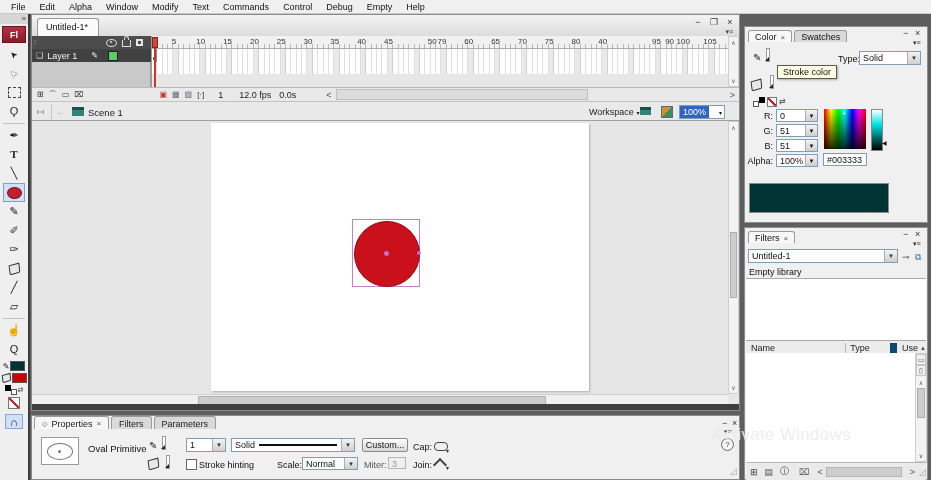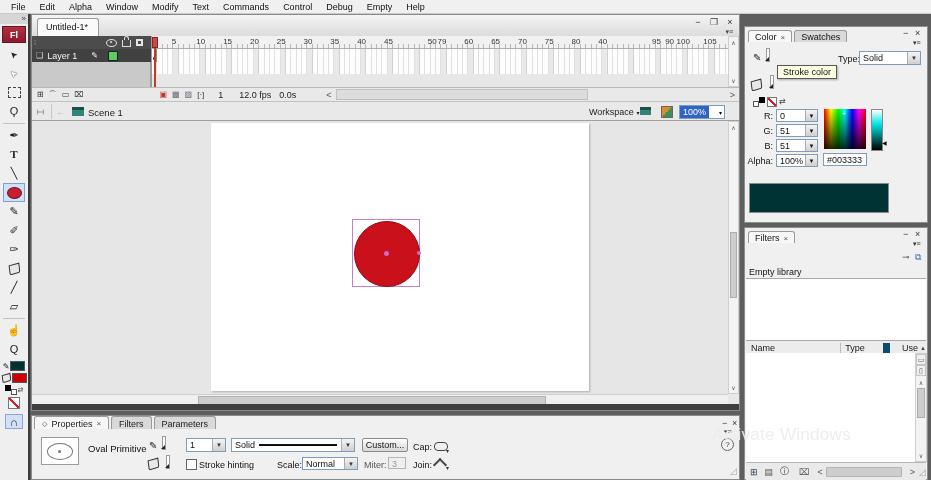--- a/index.html
+++ b/index.html
@@ -482,30 +482,34 @@
   <span class="abs pmini" style="left:158px;top:1px">−</span>
   <span class="abs pmini" style="left:170px;top:1px">×</span>
   <div class="abs" style="left:3px;top:3px;display:flex">
     <div class="rtab">
         <span>Filters</span>
         <span class="closex">×</span>
       </div>
   </div>
   <span class="abs pmini" style="left:168px;top:12px;font-size:7px">▾≡</span>
 
+  <div class="abs combo" style="left:3px;top:21px;width:150px">
+    <span>Untitled-1</span>
+      <span class="arr">▼</span>
+  </div>
   <span class="abs" style="left:157px;top:24px;color:#555;font-size:9px">⊸</span>
   <span class="abs" style="left:170px;top:24px;color:#3a6ea5;font-size:9px">⧉</span>
 
   <div class="abs" style="left:4px;top:39px">Empty library</div>
   <div class="abs" style="left:1px;top:50px;width:180px;height:61px;background:#fff;border-top:1px solid #aaa;border-bottom:1px solid #aaa"></div>
 
   <div class="abs libheader" style="left:1px;top:112px;width:180px;height:13px">
     <span style="margin-left:5px;width:104px">Name</span>
     <span style="width:44px;border-left:1px solid #bbb;padding-left:4px">Type</span>
-    <span style="border-left:7px solid #0c4a6e;padding-left:12px">Use</span>
+    <span style="border-left:7px solid #0c4a6e;padding-left:5px">Use</span>
     <span style="margin-left:2px;font-size:6px;color:#444">▲</span>
   </div>
   <div class="abs" style="left:1px;top:125px;width:169px;height:109px;background:#fff"></div>
   <div class="abs vscroll" style="left:170px;top:125px;width:12px;height:109px">
     <span class="scrollbtn" style="position:absolute;left:0;right:0;top:0;height:11px;font-size:7px">▭</span>
     <span class="scrollbtn" style="position:absolute;left:0;right:0;top:11px;height:11px;font-size:7px">▯</span>
     <span style="position:absolute;left:0;right:0;top:25px">∧</span>
     <div class="thumb" style="top:34px;height:28px"></div>
     <span style="position:absolute;left:0;right:0;bottom:2px">∨</span>
   </div>

